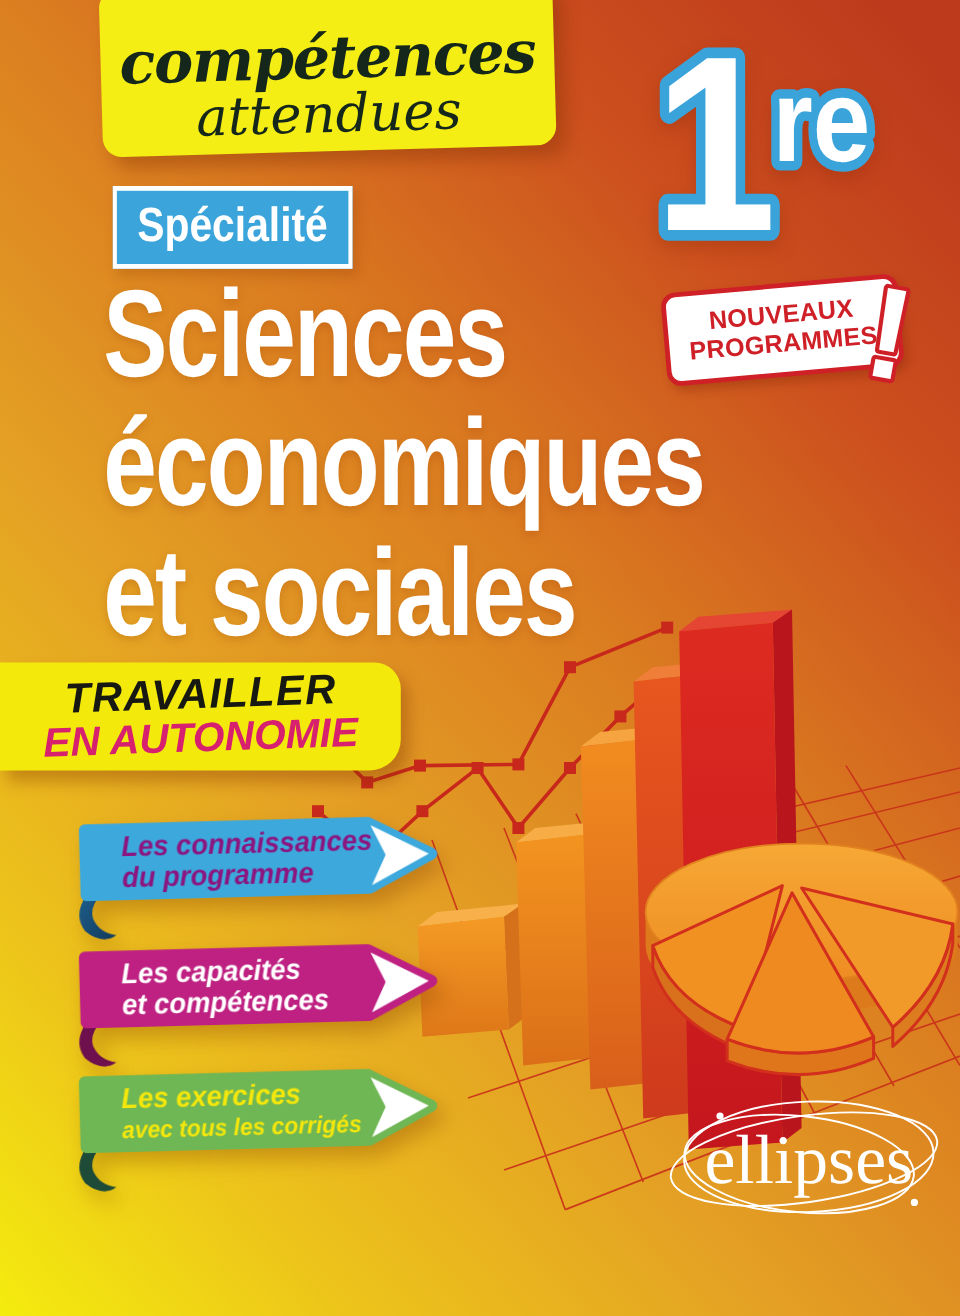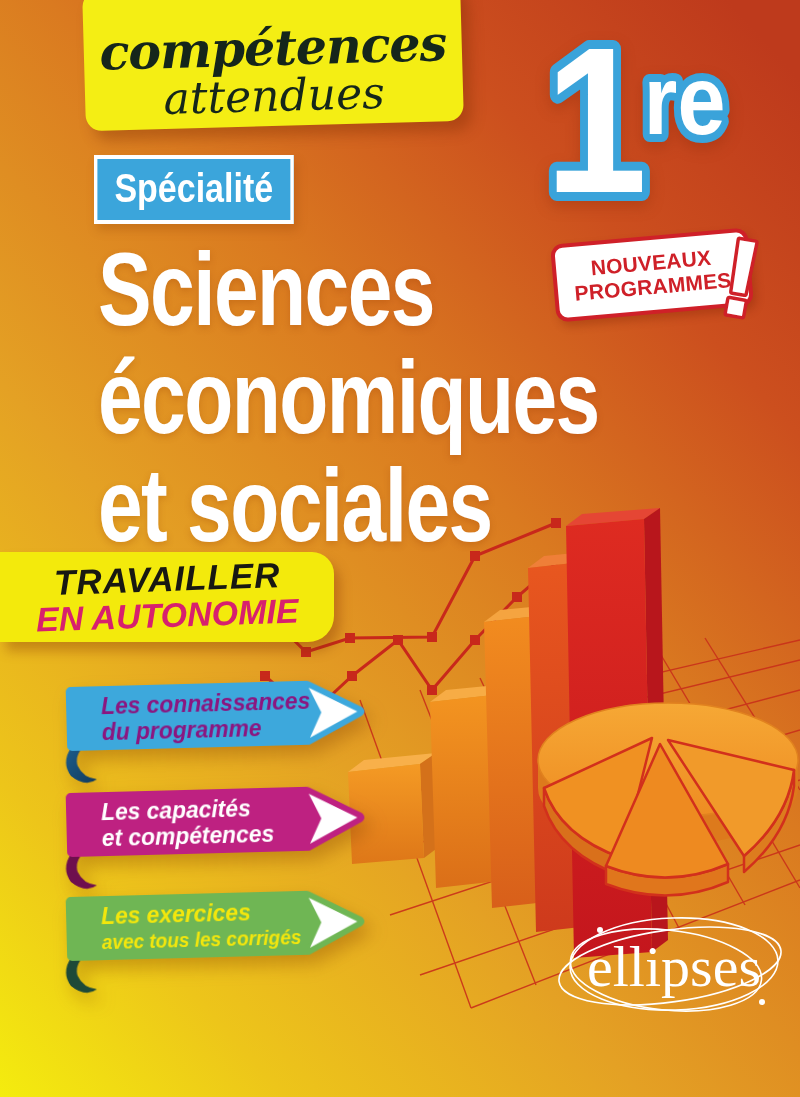--- a/index.html
+++ b/index.html
@@ -30,21 +30,21 @@
   
   .specialite{
     position:absolute;z-index:4;left:94px;top:155px;
     background:#3BA5DB;border:4px solid #FFFFFF;
     color:#fff;font-weight:bold;font-size:40px;
     padding:7px 20px 9px 20px;letter-spacing:0px;
     transform:scaleX(.85);transform-origin:left top;
     box-shadow:4px 6px 10px rgba(140,60,0,.25);
   }
   
-  .title{position:absolute;z-index:3;left:86px;top:224px;margin:12px;color:#fff;
+  .title{position:absolute;z-index:3;left:86px;top:224px;margin:0;color:#fff;
          font-size:103px;font-weight:bold;line-height:108px;letter-spacing:-2px;
          text-shadow:0 3px 8px rgba(150,60,0,.25);}
   .title span{display:block;transform:scaleX(.78);transform-origin:left center;white-space:nowrap;}
   
   .badge{
     position:absolute;z-index:4;left:553px;top:236px;width:198px;height:78px;
     background:#fff;border:4px solid #CF2028;border-radius:12px;
     transform:rotate(-5deg);box-sizing:border-box;
     display:flex;flex-direction:column;justify-content:center;align-items:center;
     color:#CF2028;font-weight:bold;font-size:21px;line-height:1.15;letter-spacing:.2px;

